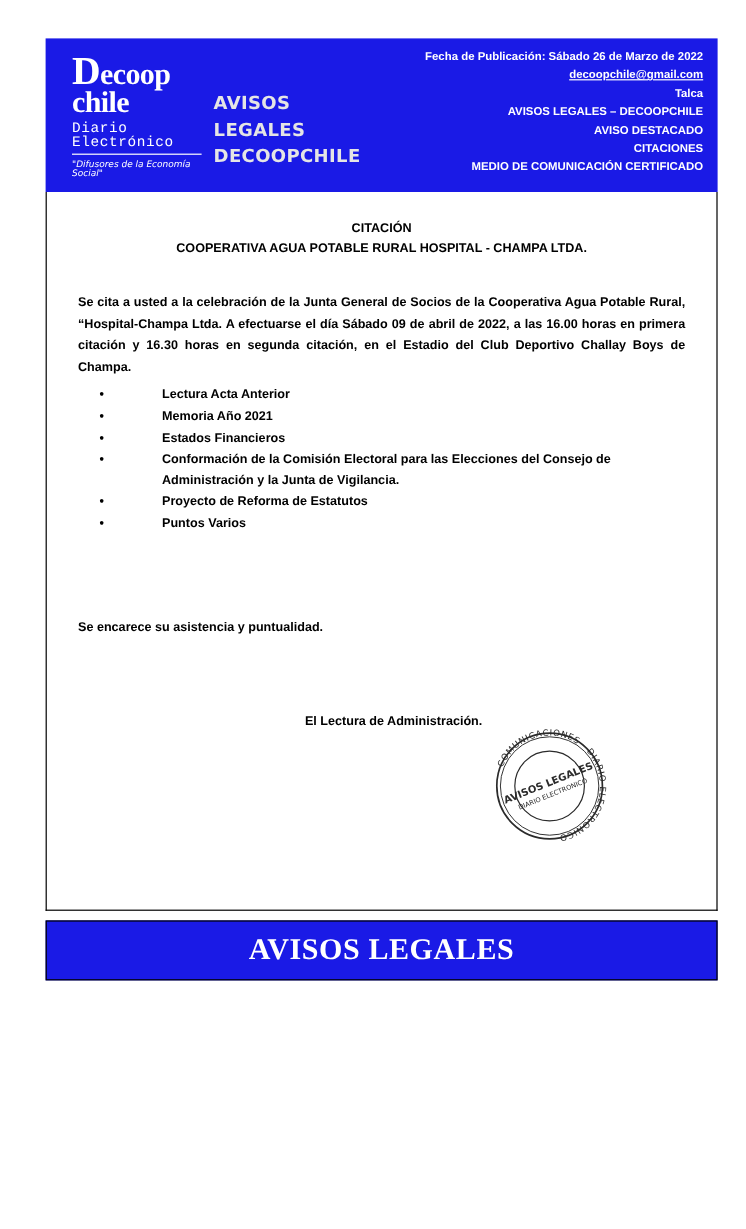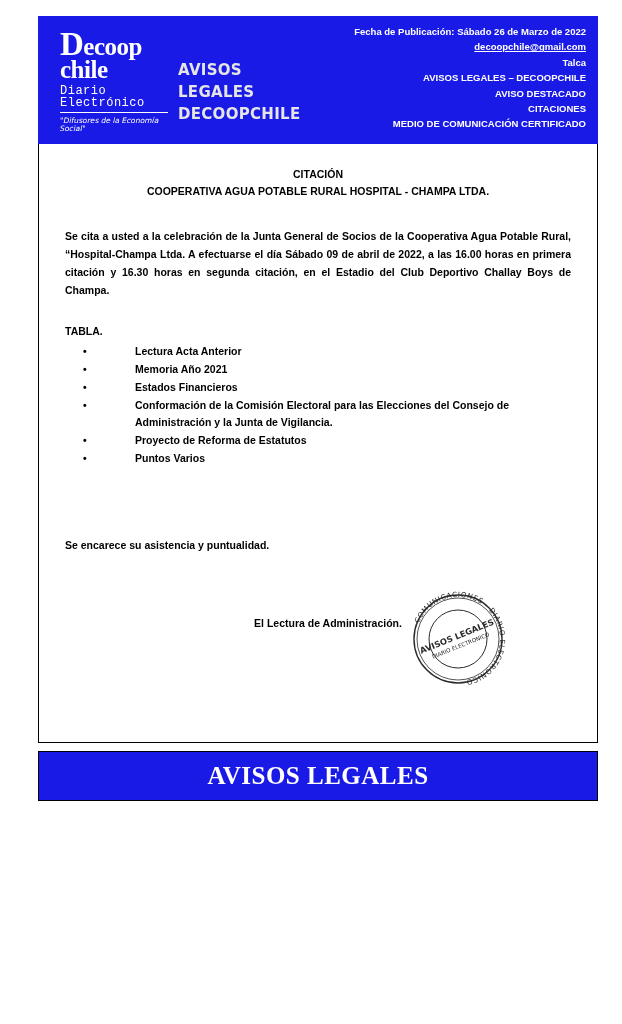--- a/index.html
+++ b/index.html
@@ -11,21 +11,21 @@
     width: 622px;
     height: 1024px;
     font-family: "Liberation Sans", sans-serif;
     color: #000000;
     position: relative;
     overflow: hidden;
   }
   .page {
     position: absolute;
     left: 38px;
-    top: 16px;
+    top: 32px;
     width: 560px;
     height: 930px;
   }
 
   
   .header {
     background: #1a1ae6;
     height: 128px;
     display: flex;
     align-items: stretch;
@@ -210,21 +210,20 @@
       <div>MEDIO DE COMUNICACIÓN CERTIFICADO</div>
     </div>
   </div>
 
   <div class="body-box">
     <div class="title-line">CITACIÓN</div>
     <div class="title-line">COOPERATIVA AGUA POTABLE RURAL HOSPITAL - CHAMPA LTDA.</div>
 
     <div class="para">Se cita a usted a la celebración de la Junta General de Socios de la Cooperativa Agua Potable Rural, “Hospital-Champa Ltda. A efectuarse el día Sábado 09 de abril de 2022, a las 16.00 horas en primera citación y 16.30 horas en segunda citación, en el Estadio del Club Deportivo Challay Boys de Champa.</div>
 
-    <div class="tabla-label">TABLA.</div>
     <ul class="items">
       <li>Lectura Acta Anterior</li>
       <li>Memoria Año 2021</li>
       <li>Estados Financieros</li>
       <li>Conformación de la Comisión Electoral para las Elecciones del Consejo de Administración y la Junta de Vigilancia.</li>
       <li>Proyecto de Reforma de Estatutos</li>
       <li>Puntos Varios</li>
     </ul>
 
     <div class="closing">Se encarece su asistencia y puntualidad.</div>

